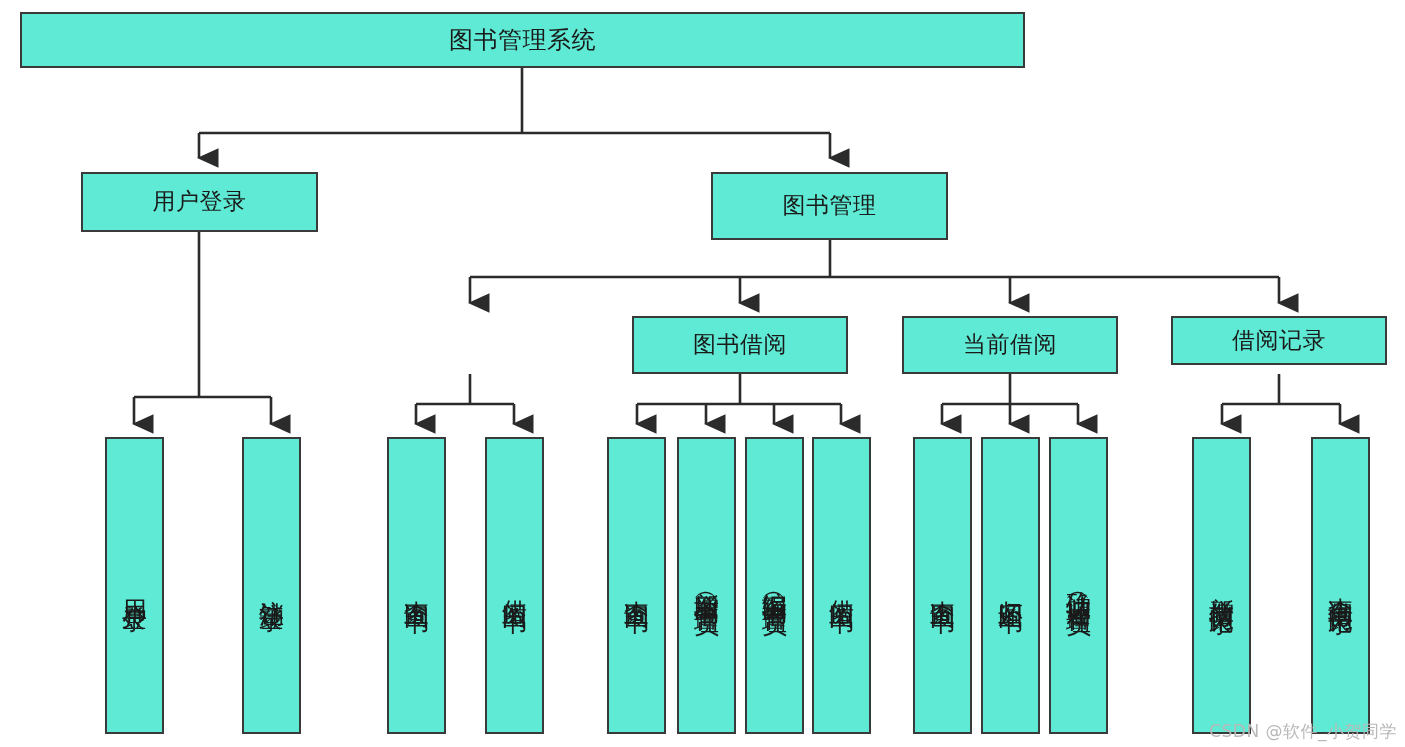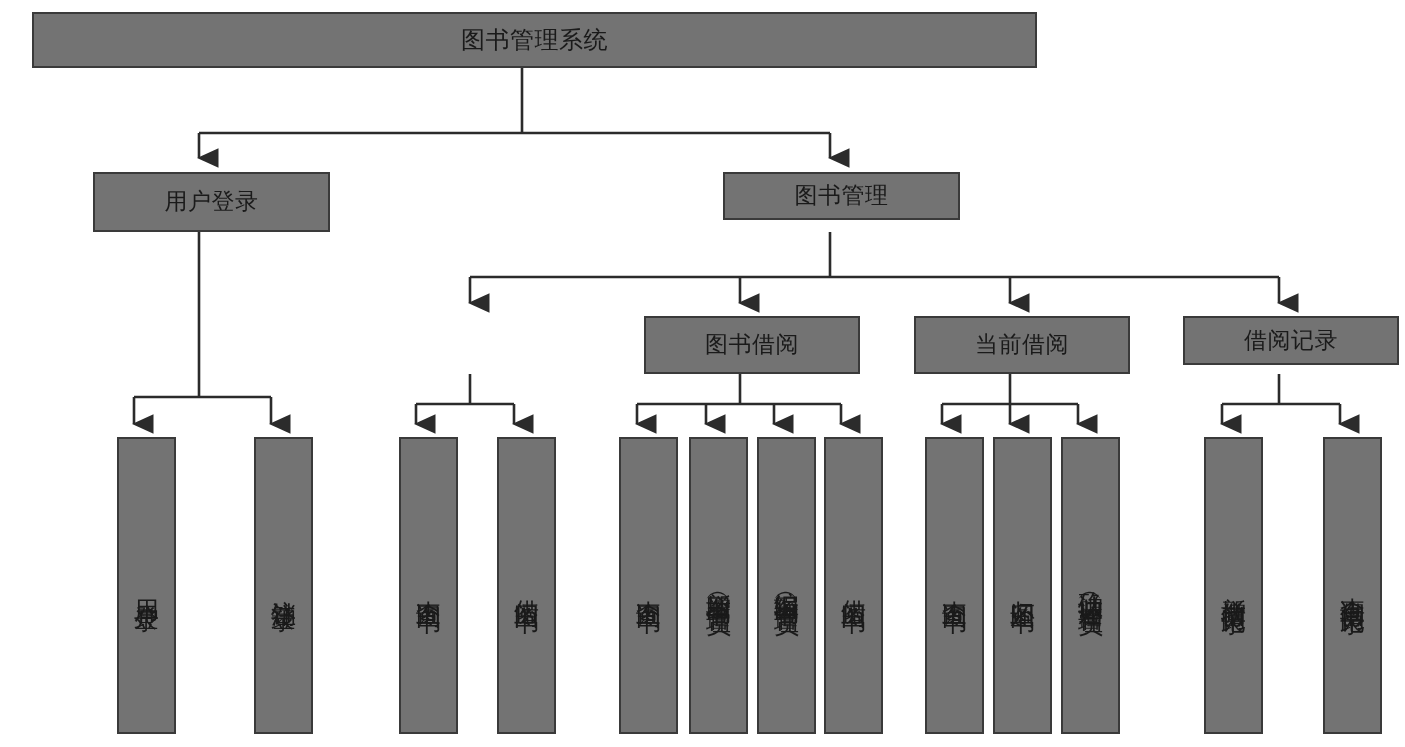--- a/index.html
+++ b/index.html
@@ -22,26 +22,25 @@
     left: 0;
     top: 0;
     width: 1405px;
     height: 747px;
     pointer-events: none;
   }
   .node {
     position: absolute;
     box-sizing: border-box;
     border: 2.5px solid #3a3a3a;
-    background: #737373;
+    background: #5eead4;
     display: flex;
     align-items: center;
     justify-content: center;
     color: #1a1a1a;
-    margin-left: 12px;
   }
   .node-label {
     display: block;
     text-align: center;
     line-height: 1.12;
     letter-spacing: 0.5px;
     white-space: nowrap;
   }
   
   .h-node .node-label {
@@ -131,21 +130,21 @@
   </svg>
 
   <div class="node h-node root" style="left:20px; top:12px; width:1005px; height:56px;">
     <span class="node-label">图书管理系统</span>
   </div>
 
   <div class="node h-node" style="left:81px; top:172px; width:237px; height:60px;">
     <span class="node-label">用户登录</span>
   </div>
 
-  <div class="node h-node" style="left:711px; top:172px; width:237px; height:48px;">
+  <div class="node h-node" style="left:711px; top:172px; width:237px; height:68px;">
     <span class="node-label">图书管理</span>
   </div>
 
 
   <div class="node h-node" style="left:902px; top:316px; width:216px; height:58px;">
     <span class="node-label">当前借阅</span>
   </div>
 
   <div class="node h-node" style="left:632px; top:316px; width:216px; height:58px;">
     <span class="node-label">图书借阅</span>
@@ -200,14 +199,15 @@
   </div>
 
   <div class="node v-node" style="left:1192px; top:437px; width:59px; height:297px;">
     <span class="node-label">新增借阅记录</span>
   </div>
 
   <div class="node v-node" style="left:1311px; top:437px; width:59px; height:297px;">
     <span class="node-label">查询借阅记录</span>
   </div>
 
+  <div id="watermark">CSDN @软件_小贺同学</div>
 
 </div>
 
 </body></html>

